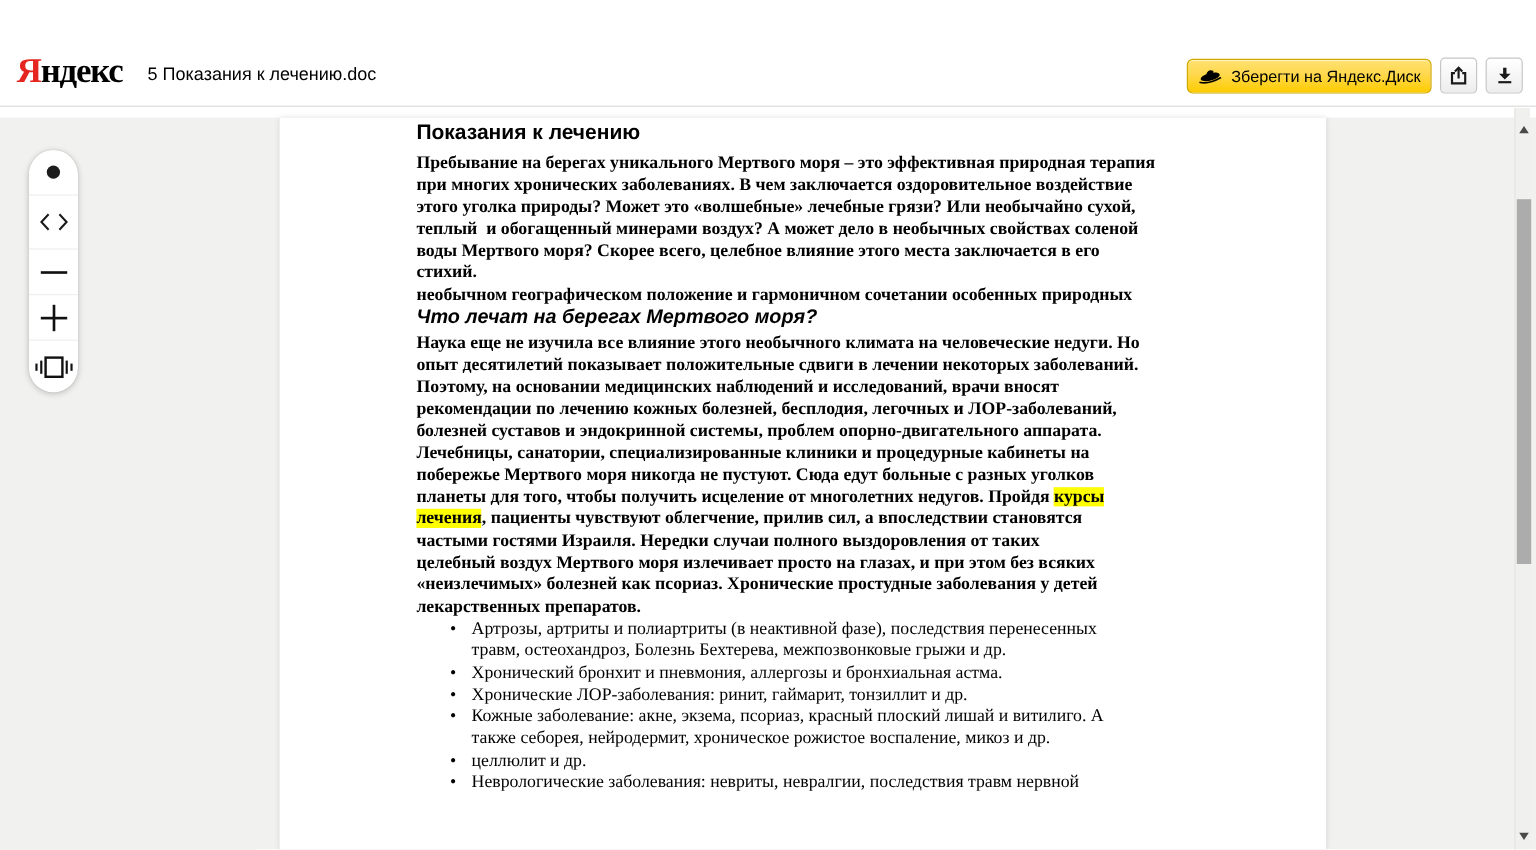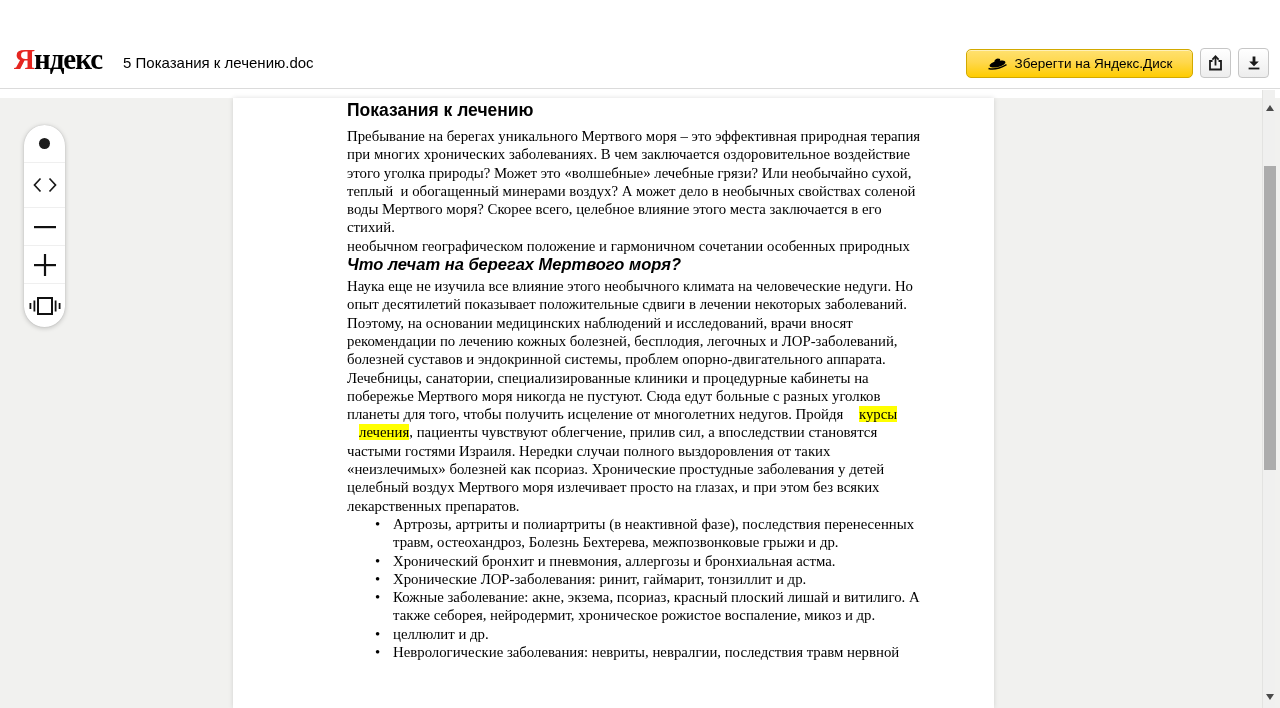--- a/index.html
+++ b/index.html
@@ -9,54 +9,54 @@
     background:#fff; font-family:"Liberation Sans", sans-serif;
   }
 
   
   .header { position:absolute; top:0; left:0; right:0; height:53px; background:#fff; border-bottom:1px solid #dbdbdb; z-index:5;margin-top:36px; }
   .logo { position:absolute; left:14px; top:7px; font-family:"Liberation Serif", serif; font-weight:700; font-size:29px; letter-spacing:-1px; color:#000; cursor:pointer; }
   .logo .red { color:#e52620; }
   .doc-title { position:absolute; left:123px; top:18px; font-size:15px; color:#000; }
 
   .save-btn {
-    position:absolute; right:87px; top:13px; height:29px; width:227px;
+    position:absolute; right:87px; top:13px; height:29px; width:204px;
     display:flex; align-items:center; justify-content:center; gap:7px;
     background:linear-gradient(180deg,#ffe170 0%, #ffd84d 45%, #ffcc00 100%);
     border:1px solid #d2a900; border-radius:5px;
     font-size:13.5px; color:#000; cursor:pointer;
     box-shadow:0 1px 0 rgba(255,255,255,.5) inset;
   }
   .sq-btn {
     position:absolute; top:12px; width:31px; height:30px;
     background:linear-gradient(180deg,#ffffff,#ededed);
     border:1px solid #c6c6c6; border-radius:4px; cursor:pointer;
     display:flex; align-items:center; justify-content:center;
   }
   .sq-btn.share { right:49px; }
   .sq-btn.download { right:11px; }
 
   
   .band { position:absolute; top:54px; left:0; right:0; height:44px; background:#fff; }
   .viewer { position:absolute; top:98px; left:0; right:0; bottom:0; background:#f1f1ef; }
   .page {
-    position:absolute; left:233px; top:0; width:761px; height:610px;
+    position:absolute; left:233px; top:0; width:872px; height:610px;
     background:#fff; overflow:hidden;
     box-shadow:0 0 5px rgba(0,0,0,.13);
   }
   .doc {
     position:absolute; left:114px; top:2px; width:640px;
     font-family:"Liberation Serif", serif; font-size:14.8px; line-height:18.3px; color:#000;
   }
   .doc .h1 { font-family:"Liberation Sans",sans-serif; font-weight:700; font-size:17.5px; line-height:20px; margin:0 0 7px 0; }
   .doc .h2 { font-family:"Liberation Sans",sans-serif; font-weight:700; font-style:italic; font-size:16.5px; line-height:19px; margin:0 0 3px 0; }
   .doc .h3 { font-family:"Liberation Sans",sans-serif; font-weight:700; font-style:italic; font-size:15.5px; line-height:18px; margin:14px 0 9px 0; }
-  .doc .para { margin:0; }
+  .doc .para { margin:0;font-weight:bold; }
   .doc .line { white-space:pre; }
-  .doc .hl { background:#ffff00;margin-left:12px; }
+  .doc .hl { background:#ffff00; }
   .doc .li { position:relative; padding-left:46px; }
   .doc .li .bullet { position:absolute; left:28px; top:0; }
 
   
   .toolbar {
     position:absolute; left:24px; top:27px; width:41px;
     background:#fff; border-radius:21px; overflow:hidden;
     box-shadow:0 1px 5px rgba(0,0,0,.22), 0 0 1px rgba(0,0,0,.2);
     z-index:4;
   }
@@ -132,22 +132,22 @@
           <div class="line">Наука еще не изучила все влияние этого необычного климата на человеческие недуги. Но</div>
           <div class="line">опыт десятилетий показывает положительные сдвиги в лечении некоторых заболеваний.</div>
           <div class="line">Поэтому, на основании медицинских наблюдений и исследований, врачи вносят</div>
           <div class="line">рекомендации по лечению кожных болезней, бесплодия, легочных и ЛОР-заболеваний,</div>
           <div class="line">болезней суставов и эндокринной системы, проблем опорно-двигательного аппарата.</div>
           <div class="line">Лечебницы, санатории, специализированные клиники и процедурные кабинеты на</div>
           <div class="line">побережье Мертвого моря никогда не пустуют. Сюда едут больные с разных уголков</div>
           <div class="line"><span>планеты для того, чтобы получить исцеление от многолетних недугов. Пройдя </span><span class="hl">курсы</span></div>
           <div class="line"><span class="hl">лечения</span><span>, пациенты чувствуют облегчение, прилив сил, а впоследствии становятся</span></div>
           <div class="line">частыми гостями Израиля. Нередки случаи полного выздоровления от таких</div>
+          <div class="line">целебный воздух Мертвого моря излечивает просто на глазах, и при этом без всяких</div>
           <div class="line">«неизлечимых» болезней как псориаз. Хронические простудные заболевания у детей</div>
-          <div class="line">целебный воздух Мертвого моря излечивает просто на глазах, и при этом без всяких</div>
           <div class="line">лекарственных препаратов.</div>
         </div>
         <div class="li">
           <span class="bullet">•</span>
           <div class="line">Артрозы, артриты и полиартриты (в неактивной фазе), последствия перенесенных</div>
           <div class="line">травм, остеохандроз, Болезнь Бехтерева, межпозвонковые грыжи и др.</div>
         </div>
         <div class="li">
           <span class="bullet">•</span>
           <div class="line">Хронический бронхит и пневмония, аллергозы и бронхиальная астма.</div>

